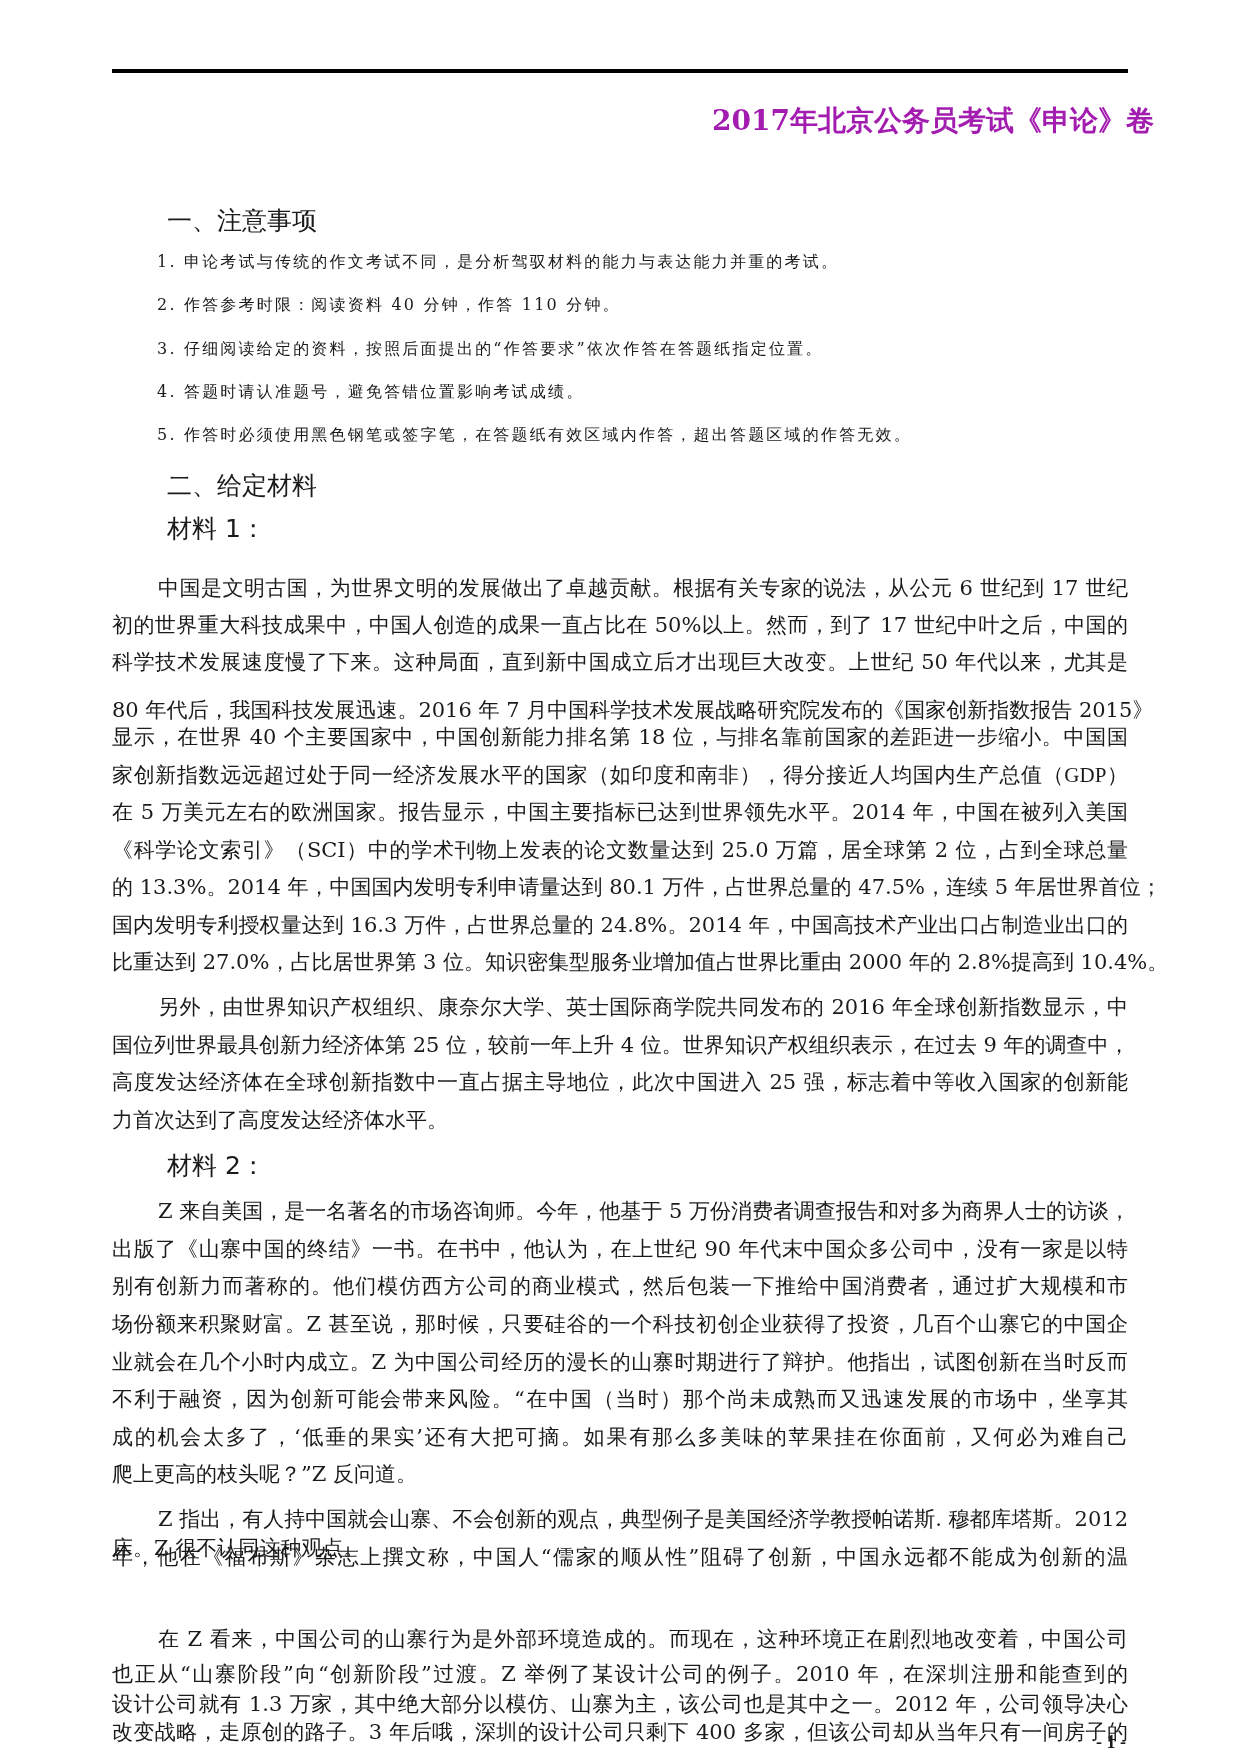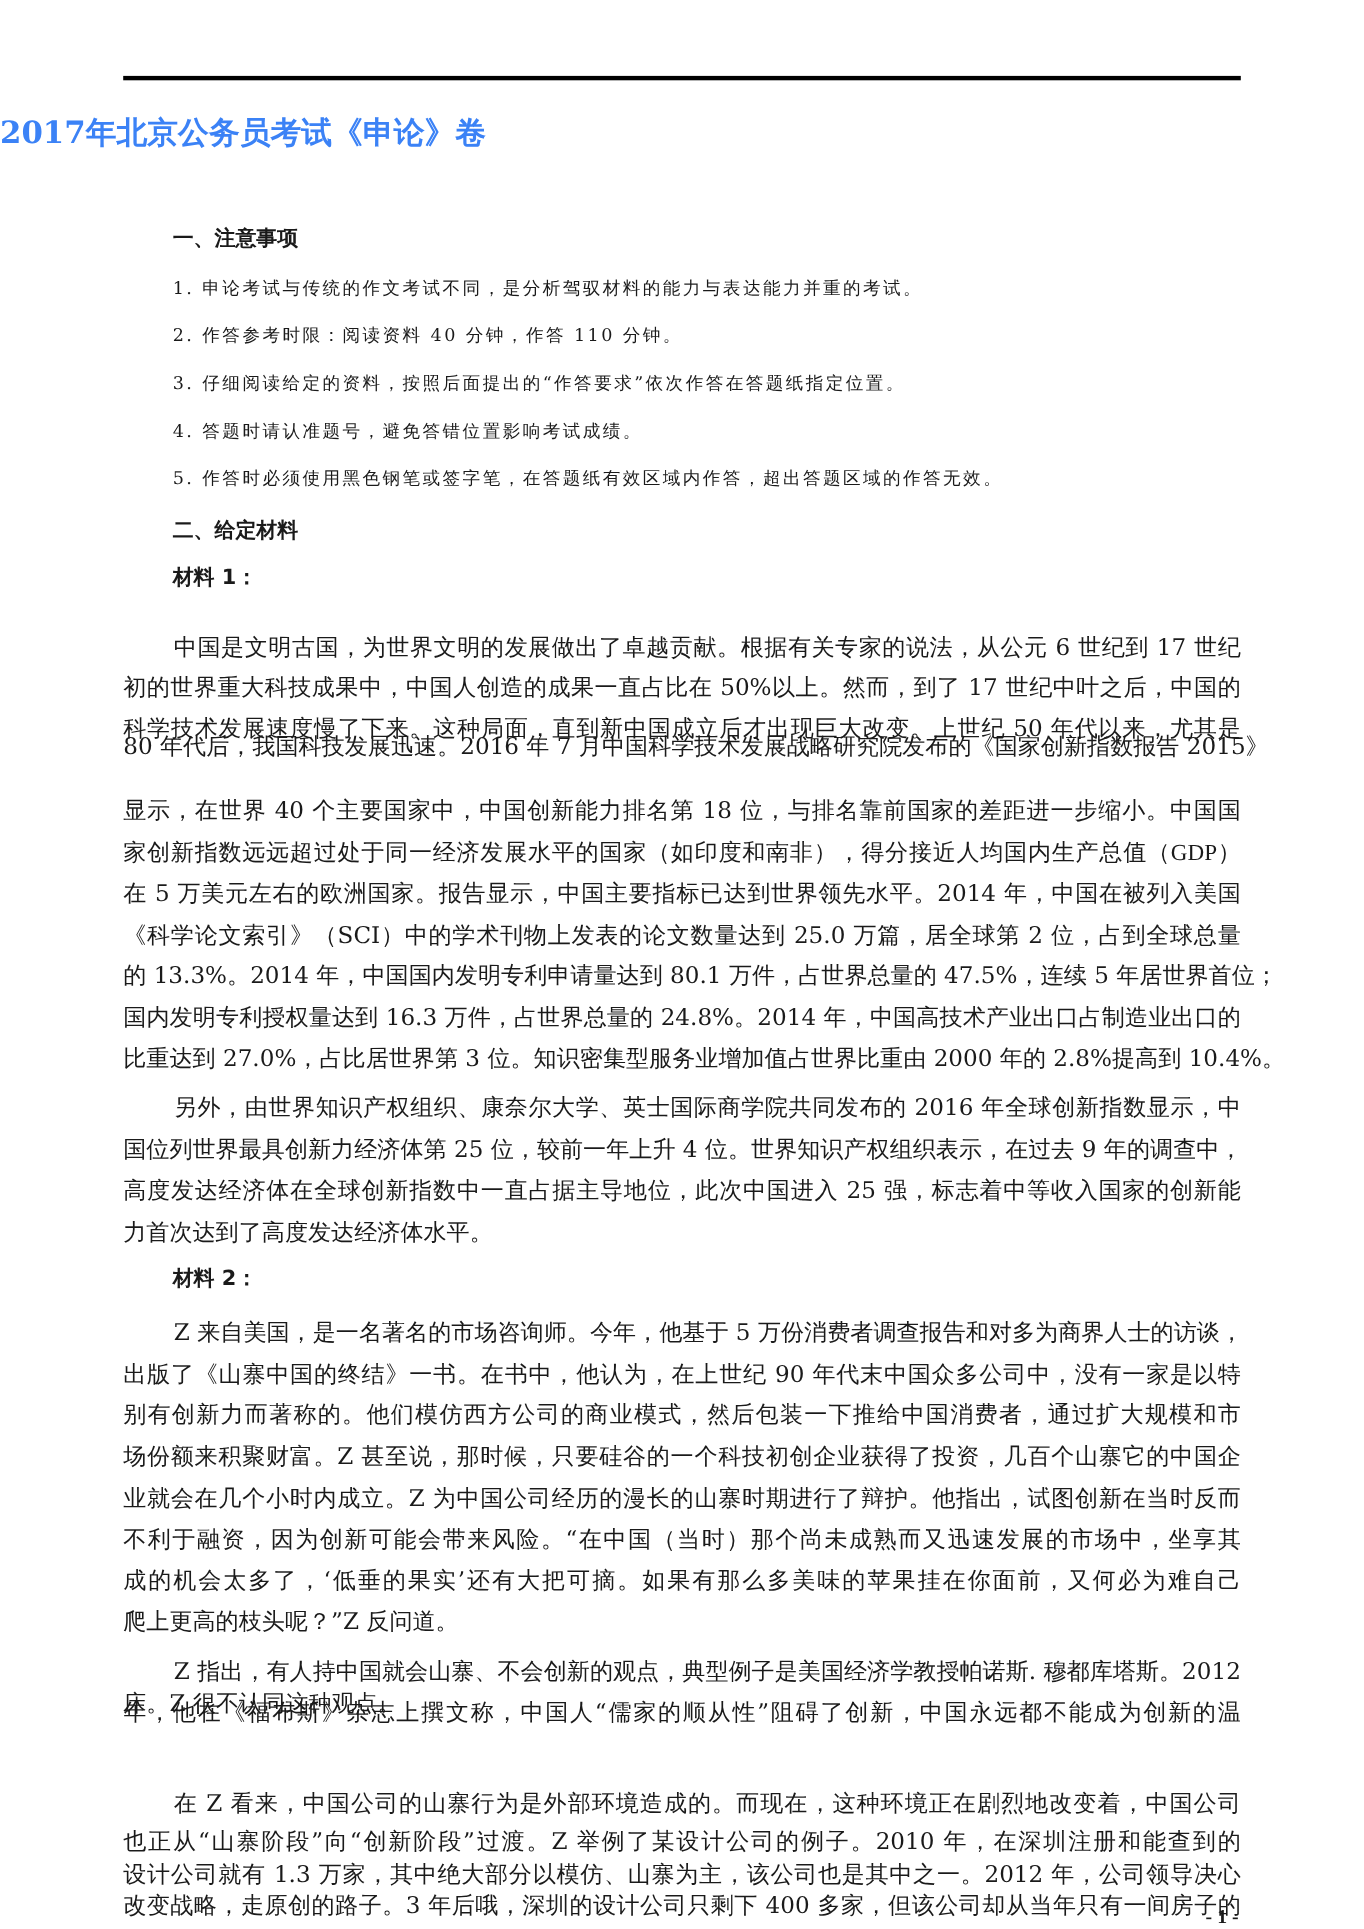--- a/index.html
+++ b/index.html
@@ -1,26 +1,26 @@
 <!DOCTYPE html>
 <html><head>
 <meta charset="utf-8">
 <style>
   html, body { margin: 0; padding: 0; background: #ffffff; }
   body { width: 1240px; height: 1754px; position: relative; overflow: hidden;
          font-family: "DejaVu Serif", "Liberation Serif", serif; color: #1a1a1a; }
   .rule { position: absolute; left: 112px; width: 1016px; top: 69px; height: 4px; background: #000; }
-  .title { position: absolute; left: 0; width: 1154px; top: 102px; text-align: left;
-           font-size: 28px; font-weight: bold; letter-spacing: 0px; color: #3b82f6; }
+  .title { position: absolute; left: 0; width: 1154px; top: 102px; text-align: right;
+           font-size: 28px; font-weight: bold; letter-spacing: 0px; color: #a21caf; }
   .line { position: absolute; left: 112px; width: 1016px; font-size: 21px; line-height: 28px;
           white-space: nowrap; text-align: justify; text-align-last: justify; }
   .line.last { text-align-last: left; }
   .line.indent { left: 158px; width: 970px; }
-  .h { font-family: "DejaVu Sans", "Liberation Sans", sans-serif; font-weight: bold; font-size: 19px;
-       position: absolute; left: 157px; white-space: nowrap; }
+  .h { font-family: "DejaVu Sans", "Liberation Sans", sans-serif; font-weight: normal; font-size: 25px;
+       position: absolute; left: 167px; white-space: nowrap; }
   .note { position: absolute; left: 157px; font-size: 16px; white-space: nowrap; letter-spacing: 2.2px; }
   .pageno { position: absolute; left: 1096px; top: 1732px; font-size: 18px; font-weight: bold;
             font-family: "Liberation Serif", serif; }
 </style>
 </head>
 <body>
 
 <div class="rule"></div>
 <div class="title">2017年北京公务员考试《申论》卷</div>
 
@@ -31,21 +31,21 @@
 <div class="note" style="top:382px;">4. 答题时请认准题号，避免答错位置影响考试成绩。</div>
 <div class="note" style="top:425px;">5. 作答时必须使用黑色钢笔或签字笔，在答题纸有效区域内作答，超出答题区域的作答无效。</div>
 
 <div class="h" style="top:469px;">二、给定材料</div>
 <div class="h" style="top:512px;">材料 1：</div>
 
 <div>
   <div class="line indent" style="top:574px;">中国是文明古国，为世界文明的发展做出了卓越贡献。根据有关专家的说法，从公元 6 世纪到 17 世纪</div>
   <div class="line" style="top:611px;">初的世界重大科技成果中，中国人创造的成果一直占比在 50%以上。然而，到了 17 世纪中叶之后，中国的</div>
   <div class="line" style="top:648px;">科学技术发展速度慢了下来。这种局面，直到新中国成立后才出现巨大改变。上世纪 50 年代以来，尤其是</div>
-  <div class="line" style="top:664px;">80 年代后，我国科技发展迅速。2016 年 7 月中国科学技术发展战略研究院发布的《国家创新指数报告 2015》</div>
+  <div class="line" style="top:696px;">80 年代后，我国科技发展迅速。2016 年 7 月中国科学技术发展战略研究院发布的《国家创新指数报告 2015》</div>
   <div class="line" style="top:723px;">显示，在世界 40 个主要国家中，中国创新能力排名第 18 位，与排名靠前国家的差距进一步缩小。中国国</div>
   <div class="line" style="top:761px;font-family:Liberation Serif, serif;">家创新指数远远超过处于同一经济发展水平的国家（如印度和南非），得分接近人均国内生产总值（GDP）</div>
   <div class="line" style="top:798px;">在 5 万美元左右的欧洲国家。报告显示，中国主要指标已达到世界领先水平。2014 年，中国在被列入美国</div>
   <div class="line" style="top:836px;">《科学论文索引》（SCI）中的学术刊物上发表的论文数量达到 25.0 万篇，居全球第 2 位，占到全球总量</div>
   <div class="line" style="top:873px;">的 13.3%。2014 年，中国国内发明专利申请量达到 80.1 万件，占世界总量的 47.5%，连续 5 年居世界首位；</div>
   <div class="line" style="top:911px;">国内发明专利授权量达到 16.3 万件，占世界总量的 24.8%。2014 年，中国高技术产业出口占制造业出口的</div>
   <div class="line" style="top:948px;">比重达到 27.0%，占比居世界第 3 位。知识密集型服务业增加值占世界比重由 2000 年的 2.8%提高到 10.4%。</div>
 </div>
 
 <div>

